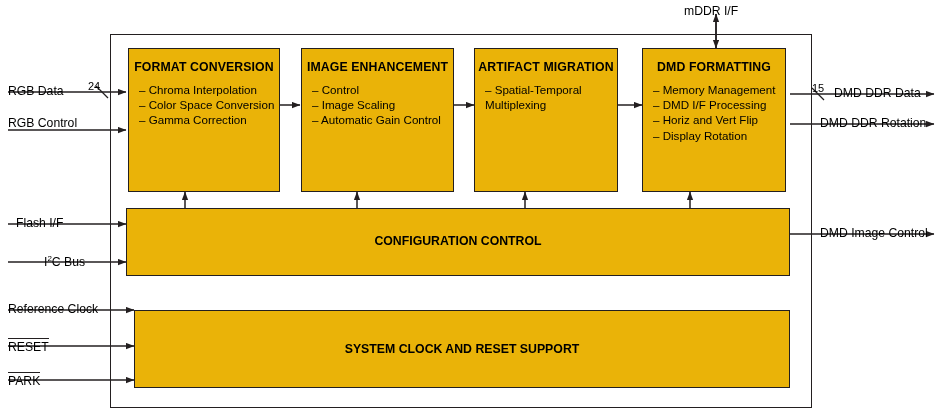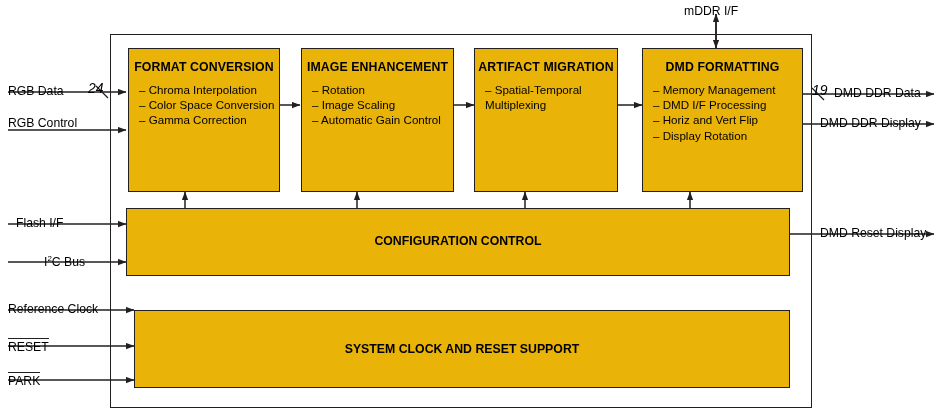--- a/index.html
+++ b/index.html
@@ -44,22 +44,21 @@
     position:absolute;
     width:100%;
     text-align:center;
     font-weight:bold;
     font-size:12.3px;
   }
   .io-label{
     font-size:12.2px;
   }
   .io-num{
-    font-size:14px;
-    font-style:italic;
+    font-size:11px;
   }
   svg{position:absolute;left:0;top:0;overflow:visible;}
   .sup{font-size:8px;vertical-align:super;}
 </style>
 </head>
 <body>
 
 <div id="diagram">
 
   <svg width="942" height="411">
@@ -106,35 +105,35 @@
     <div class="bullets">
       <div>– Chroma Interpolation</div>
       <div>– Color Space Conversion</div>
       <div>– Gamma Correction</div>
     </div>
   </div>
 
   <div class="block" style="left:301px;top:48px;width:153px;height:144px;">
     <div class="block-title">IMAGE ENHANCEMENT</div>
     <div class="bullets">
-      <div>– Rotation</div>
+      <div>– Control</div>
       <div>– Image Scaling</div>
       <div>– Automatic Gain Control</div>
     </div>
   </div>
 
   <div class="block" style="left:474px;top:48px;width:144px;height:144px;">
     <div class="block-title">ARTIFACT MIGRATION</div>
     <div class="bullets">
       <div>– Spatial-Temporal</div>
       <div>   Multiplexing</div>
     </div>
   </div>
 
-  <div class="block" style="left:642px;top:48px;width:161px;height:144px;">
+  <div class="block" style="left:642px;top:48px;width:144px;height:144px;">
     <div class="block-title">DMD FORMATTING</div>
     <div class="bullets">
       <div>– Memory Management</div>
       <div>– DMD I/F Processing</div>
       <div>– Horiz and Vert Flip</div>
       <div>– Display Rotation</div>
     </div>
   </div>
 
   <div class="block" style="left:126px;top:208px;width:664px;height:68px;">
@@ -153,22 +152,22 @@
   <div class="lbl io-label" style="left:16px;top:216px;text-align:center;">Flash I/F</div>
 
   <div class="lbl io-label" style="left:8px;top:254px;margin-left:36px;"><span>I</span><span class="sup">2</span><span>C Bus</span></div>
 
   <div class="lbl io-label" style="left:8px;top:302px;">Reference Clock</div>
 
   <div class="lbl io-label" style="left:8px;top:338px;border-top:1.3px solid #231f20;padding-top:1px;">RESET</div>
 
   <div class="lbl io-label" style="left:8px;top:372px;border-top:1.3px solid #231f20;padding-top:1px;">PARK</div>
 
-  <div class="lbl io-num" style="left:812px;top:82px;">19</div>
+  <div class="lbl io-num" style="left:812px;top:82px;">15</div>
   <div class="lbl io-label" style="left:834px;top:86px;">DMD DDR Data</div>
 
-  <div class="lbl io-label" style="left:820px;top:116px;">DMD DDR Display</div>
+  <div class="lbl io-label" style="left:820px;top:116px;">DMD DDR Rotation</div>
 
-  <div class="lbl io-label" style="left:820px;top:226px;">DMD Reset Display</div>
+  <div class="lbl io-label" style="left:820px;top:226px;">DMD Image Control</div>
 
   <div class="lbl io-label" style="left:684px;top:4px;">mDDR I/F</div>
 
 </div>
 
 </body></html>

